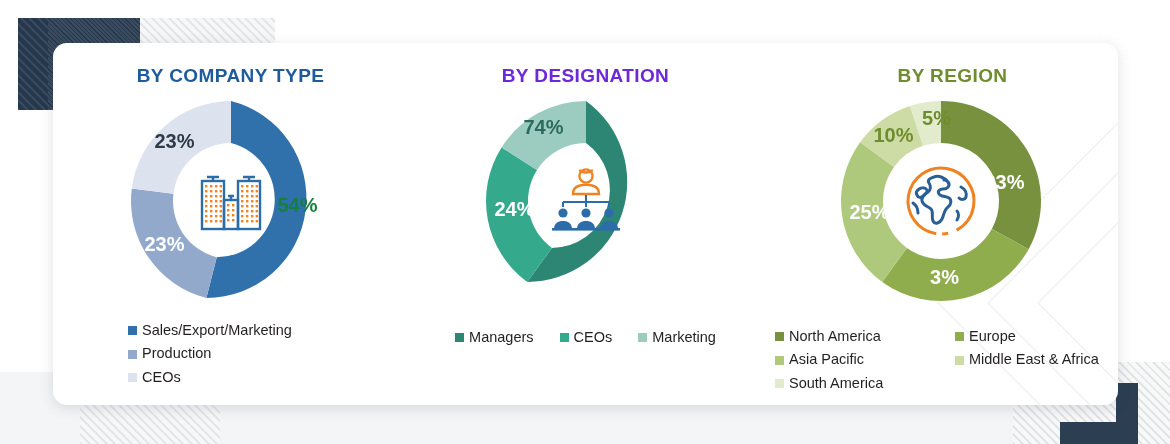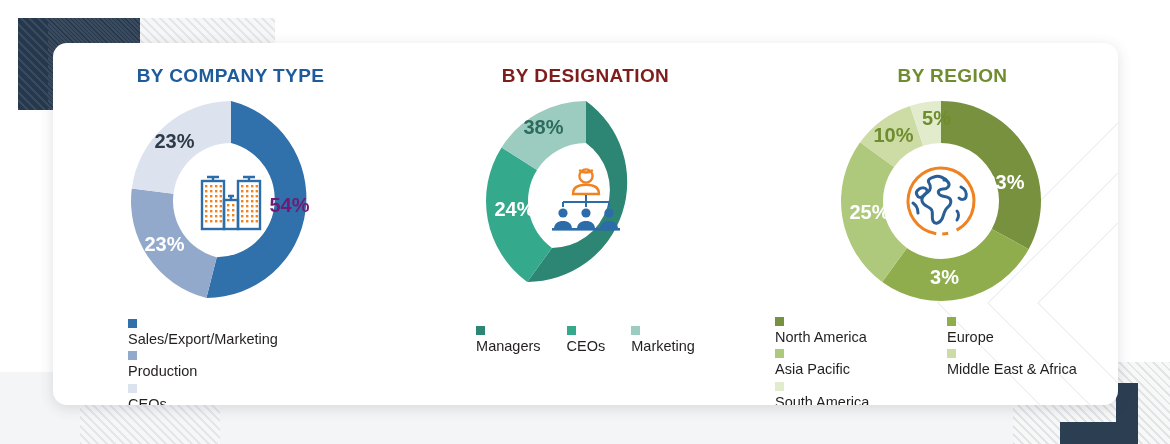--- a/index.html
+++ b/index.html
@@ -100,21 +100,21 @@
   }
 
   .panel-title {
     font-size: 19px;
     font-weight: bold;
     letter-spacing: 0.4px;
     margin: 0 0 10px 0;
     text-align: left;
   }
   .panel-1 .panel-title { color: #1d5b9c; }
-  .panel-2 .panel-title { color: #7f1d1d; }
+  .panel-2 .panel-title { color: #6d28d9; }
   .panel-3 .panel-title { color: #6f8c2e; padding-left: 24px; }
 
   .donut-wrap { position: relative; width: 208px; height: 208px; }
   .donut-wrap svg { display: block; }
 
   .donut-icon {
     position: absolute;
     left: 50%; top: 50%;
     transform: translate(-50%, -50%);
     width: 104px; height: 104px;
@@ -131,36 +131,36 @@
 
   
   .legend {
     margin-top: 14px;
     font-size: 14.5px;
     color: #231f20;
     line-height: 1.62;
   }
   .legend-item {
     display: flex;
+    align-items: center;
     white-space: nowrap;
-    flex-direction: column;
   }
   .legend-swatch {
     width: 9px; height: 9px;
     margin-right: 5px;
     flex: 0 0 auto;
     position: relative;
     top: 0px;
   }
   .legend-col-stack { display: flex; flex-direction: column; }
 
   .legend-1 { align-self: flex-start; margin-left: 75px; }
   .legend-2 { display: flex; gap: 26px; margin-top: 21px; }
-  .legend-3 { align-self: flex-start; margin-left: 12px; margin-top: 12px;
-              display: flex; gap: 0; }
+  .legend-3 { align-self: flex-start; margin-left: 12px; margin-top: 20px;
+              display: flex; gap: 8px; }
   .legend-3 .legend-col-stack:first-child { width: 172px; }
 </style>
 </head>
 <body>
 
 <div class="bg-layer">
   <div class="stripe-band-tl"></div>
   <div class="navy-corner-tl"></div>
   <div class="navy-corner-tl-inner"></div>
 
@@ -293,21 +293,21 @@
                   <rect x="47" y="54" width="2.4" height="2.4"></rect>
                 <rect x="42" y="59" width="2.4" height="2.4"></rect>
                   <rect x="47" y="59" width="2.4" height="2.4"></rect>
                 <rect x="42" y="64" width="2.4" height="2.4"></rect>
                   <rect x="47" y="64" width="2.4" height="2.4"></rect>
               </g>
             </g>
           </svg>
         </div>
 
-        <div class="pct-label" style="left:163px; top:108px; color:#701a75;">54%</div>
+        <div class="pct-label" style="left:171px; top:108px; color:#15803d;">54%</div>
         <div class="pct-label" style="left:38px; top:147px; color:#ffffff;">23%</div>
         <div class="pct-label" style="left:48px; top:44px; color:#2d3a48;">23%</div>
       </div>
 
       <div class="legend legend-1">
         <div class="legend-col-stack">
           <div class="legend-item">
             <span class="legend-swatch" style="background:#3070AB"></span>
             <span>Sales/Export/Marketing</span>
           </div>
@@ -360,21 +360,21 @@
               <path d="M35 72 c0 -5.4 4 -8 9 -8 s9 2.6 9 8 z"></path>
               <circle cx="67" cy="56" r="4.6"></circle>
               <path d="M58 72 c0 -5.4 4 -8 9 -8 s9 2.6 9 8 z"></path>
             </g>
             <rect x="10" y="71" width="68" height="2.6" fill="#2c6ca8"></rect>
           </svg>
         </div>
 
         <div class="pct-label" style="left:170px; top:128px; color:#ffffff;">60%</div>
         <div class="pct-label" style="left:33px; top:112px; color:#ffffff;">24%</div>
-        <div class="pct-label" style="left:62px; top:30px; color:#2c6b5d;">38%</div>
+        <div class="pct-label" style="left:62px; top:30px; color:#2c6b5d;">74%</div>
       </div>
 
       <div class="legend legend-2">
         <div class="legend-item">
           <span class="legend-swatch" style="background:#2D8574"></span>
           <span>Managers</span>
         </div>
         <div class="legend-item">
           <span class="legend-swatch" style="background:#35A98C"></span>
           <span>CEOs</span>

